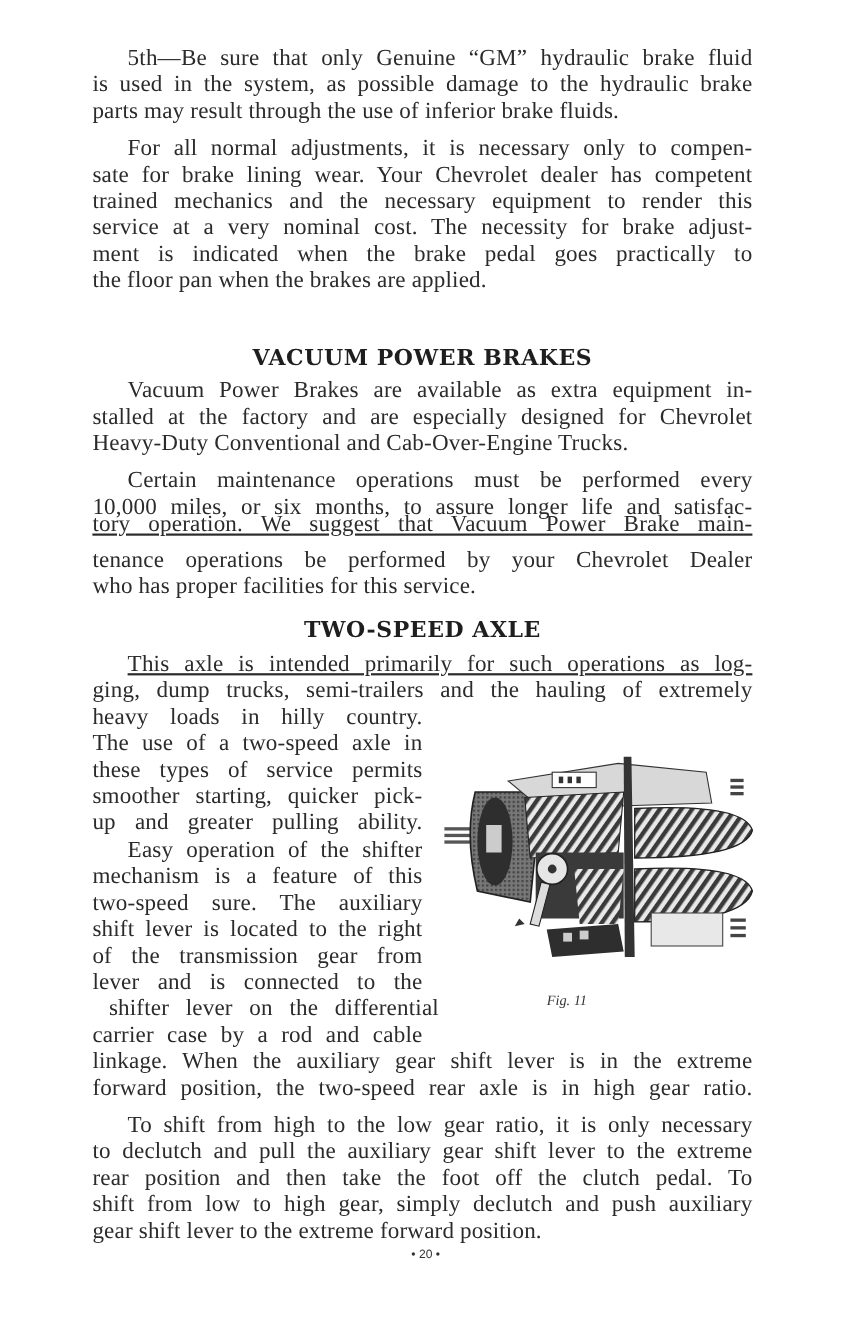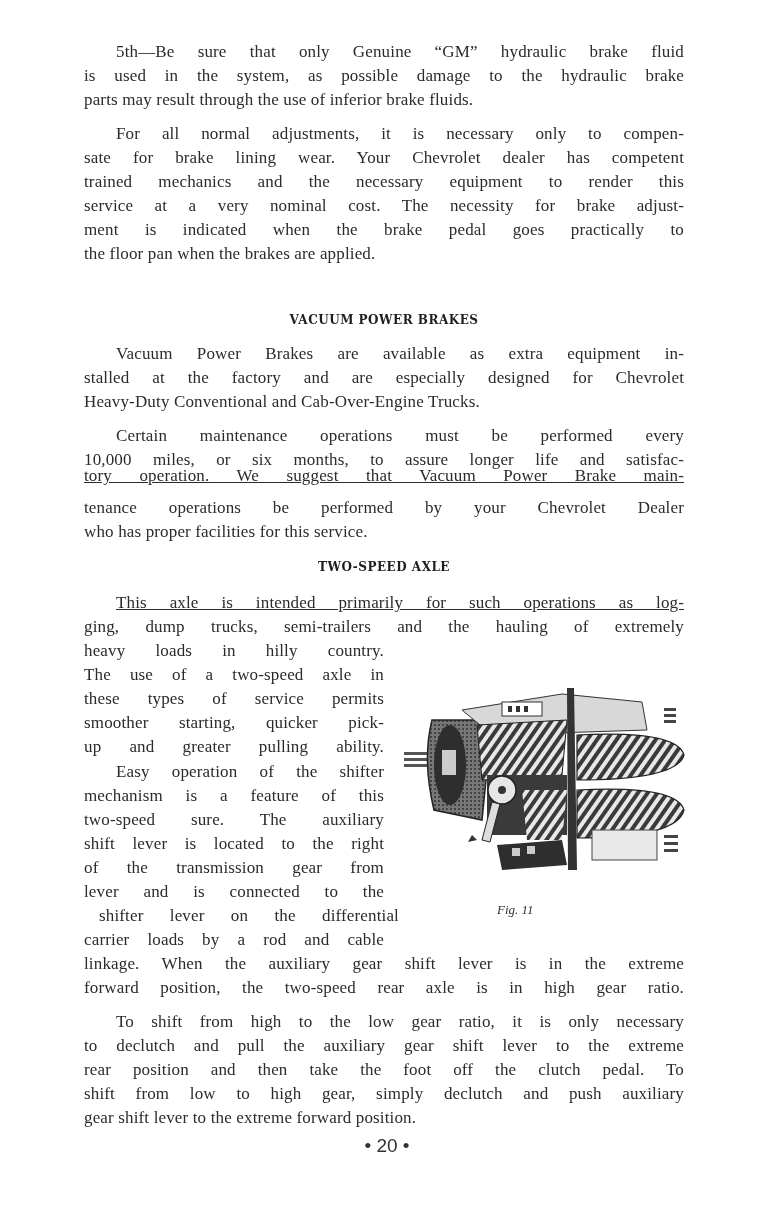--- a/index.html
+++ b/index.html
@@ -12,36 +12,36 @@
       overflow: hidden;
     }
     .page {
       position: absolute;
       left: 84px; top: 0;
       width: 600px;
     }
     .line {
       position: absolute;
       left: 0;
-      font-size: 17px;
+      font-size: 21px;
       line-height: 24px;
       white-space: nowrap;
       font-family: "Liberation Serif", "DejaVu Serif", serif;
       letter-spacing: 0.15px;
       color: #2b2b2b;
     }
     .line.just { width: 600px; text-align: justify; text-align-last: justify; }
     .line.just-narrow { width: 300px; text-align: justify; text-align-last: justify; }
     .heading {
       position: absolute;
       left: 0; width: 600px;
       text-align: center;
       font-family: "DejaVu Serif", "Liberation Serif", serif;
       font-weight: bold;
-      font-size: 12px;
+      font-size: 20px;
       letter-spacing: 0.5px;
       color: #1e1e1e;
     }
     .figure {
       position: absolute;
       left: 402px; top: 680px;
       width: 286px; height: 200px;
     }
     .fig-caption {
       position: absolute;
@@ -49,21 +49,21 @@
       font-style: italic;
       font-size: 13px;
       font-family: "Liberation Serif", "DejaVu Serif", serif;
       color: #333;
     }
     .page-number {
       position: absolute;
       left: 0; width: 774px; top: 1135px;
       text-align: center;
       font-family: "Liberation Sans", "DejaVu Sans", sans-serif;
-      font-size: 19px;
+      font-size: 11px;
       color: #333;
     }
   </style>
 </head>
 <body>
 
 <div class="page">
 
   <div class="line just" style="top:40px; text-indent:32px;">5th—Be sure that only Genuine “GM” hydraulic brake fluid</div>
   <div class="line just" style="top:64px;">is used in the system, as possible damage to the hydraulic brake</div>
@@ -98,21 +98,21 @@
   <div class="line just-narrow" style="top:711px;">smoother starting, quicker pick-</div>
   <div class="line just-narrow" style="top:735px;">up and greater pulling ability.</div>
 
   <div class="line just-narrow" style="top:760px; left:32px; width:268px;">Easy operation of the shifter</div>
   <div class="line just-narrow" style="top:784px;">mechanism is a feature of this</div>
   <div class="line just-narrow" style="top:808px;">two-speed sure. The auxiliary</div>
   <div class="line just-narrow" style="top:832px;">shift lever is located to the right</div>
   <div class="line just-narrow" style="top:856px;">of the transmission gear from</div>
   <div class="line just-narrow" style="top:880px;">lever and is connected to the</div>
   <div class="line just-narrow" style="top:904px;margin-left:15px;">shifter lever on the differential</div>
-  <div class="line just-narrow" style="top:928px;">carrier loads by a rod and cable</div>
+  <div class="line just-narrow" style="top:928px;">carrier case by a rod and cable</div>
   <div class="line just" style="top:952px;">linkage. When the auxiliary gear shift lever is in the extreme</div>
   <div class="line just" style="top:976px;">forward position, the two-speed rear axle is in high gear ratio.</div>
 
   <div class="line just" style="top:1010px; left:32px; width:568px;">To shift from high to the low gear ratio, it is only necessary</div>
   <div class="line just" style="top:1034px;">to declutch and pull the auxiliary gear shift lever to the extreme</div>
   <div class="line just" style="top:1058px;">rear position and then take the foot off the clutch pedal. To</div>
   <div class="line just" style="top:1082px;">shift from low to high gear, simply declutch and push auxiliary</div>
   <div class="line" style="top:1106px;">gear shift lever to the extreme forward position.</div>
 </div>
 

